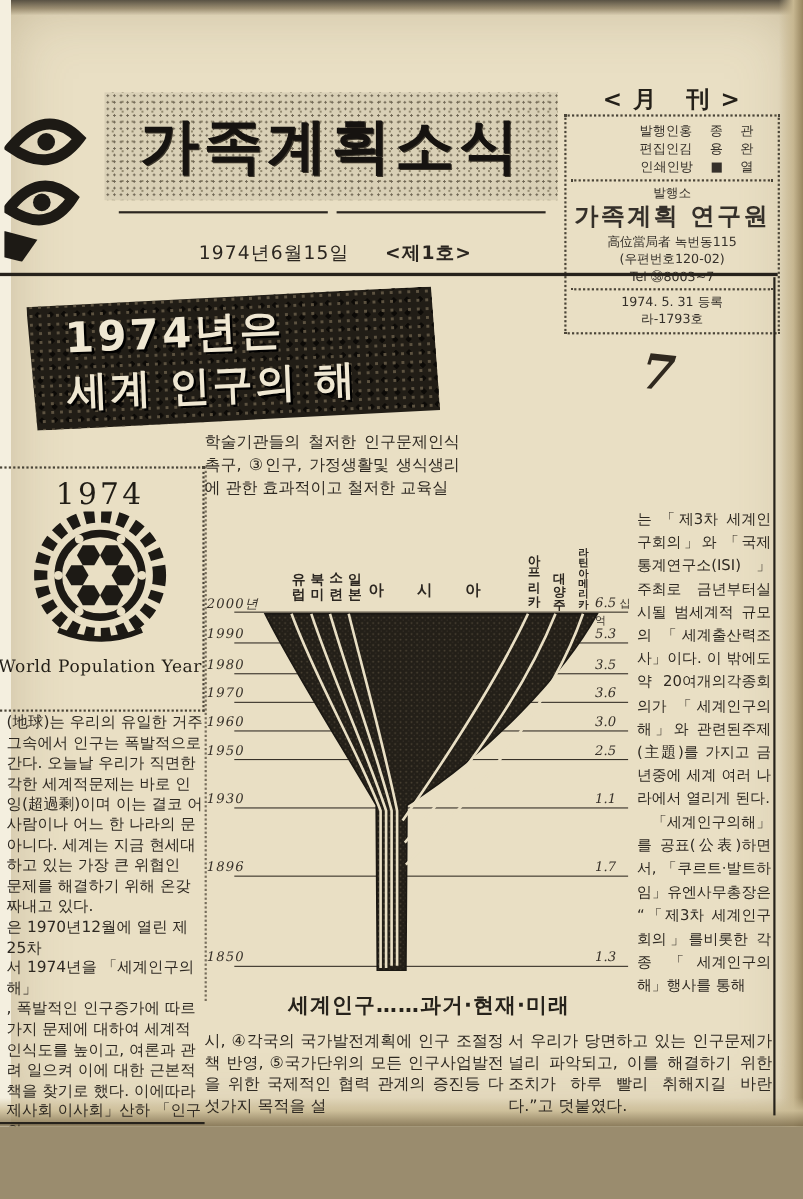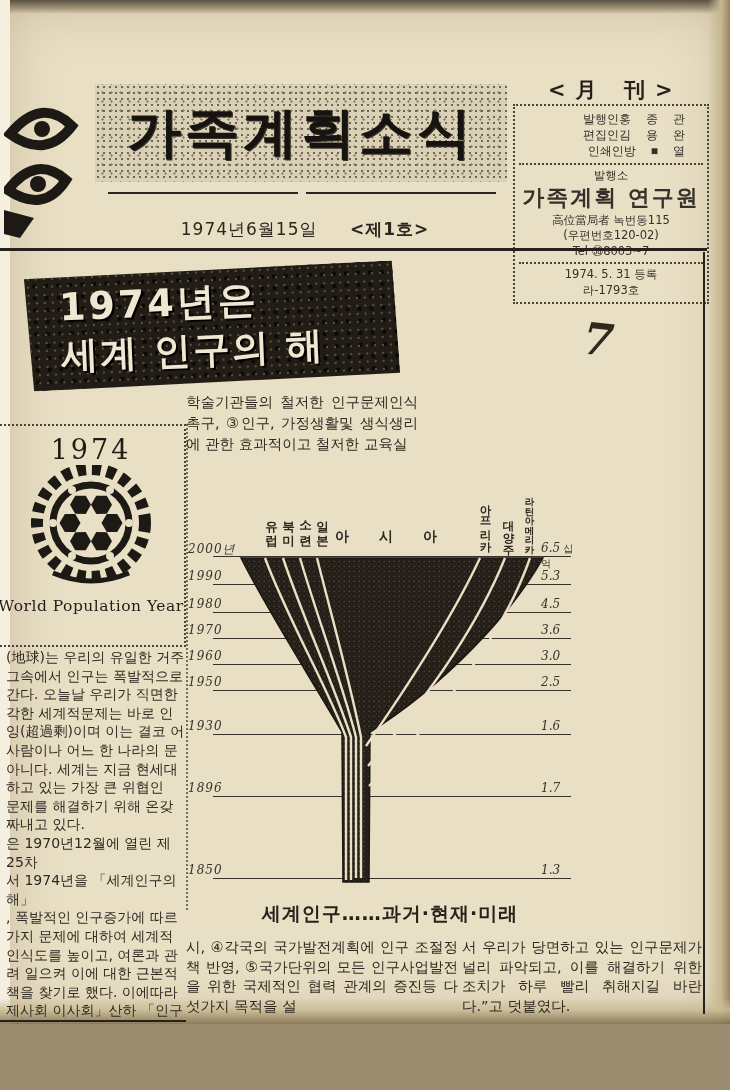--- a/index.html
+++ b/index.html
@@ -31,21 +31,21 @@
         font-size:19px;font-weight:bold;letter-spacing:6px;}
   .tagline .tl-rule{flex:1;border-top:2.5px solid #2b2620;height:0;}
   .dateline{position:absolute;left:130px;top:218px;width:350px;text-align:center;
         font-size:17px;letter-spacing:1px;}
   .dateline .issue{margin-left:26px;font-weight:bold;}
   .monthly{position:absolute;left:548px;top:76px;width:170px;font-size:21px;font-weight:bold;
         letter-spacing:10px;color:#242019;}
   .pubbox{position:absolute;left:513px;top:104px;width:196px;padding:5px 6px 4px 6px;
         border:2px dotted #4a4437;font-size:11.5px;line-height:1.35;text-align:center;color:#35302a;}
   .pubrow{display:flex;justify-content:flex-end;padding:0 10px;font-size:12px;}
-  .pubrow .val{letter-spacing:6px;font-family:Liberation Serif, serif;}
+  .pubrow .val{letter-spacing:6px;}
   .pubdiv{border-top:2px dotted #4a4437;margin:3px -2px;}
   .pub-office-name{font-size:22px;letter-spacing:2px;font-weight:bold;}
   
   .rule-main{position:absolute;left:0;top:248px;width:707px;border-top:3px solid #26221b;}
   .vrule{position:absolute;left:703px;top:252px;height:762px;border-left:2.5px solid #26221b;}
   .lc-rule{position:absolute;left:0;top:1020px;width:186px;border-top:2.5px solid #26221b;}
   .vdots{position:absolute;left:186px;top:424px;height:486px;border-left:2px dotted #5a5142;opacity:.8;}
   
   .banner{position:absolute;left:26px;top:268px;width:372px;height:116px;
         transform:rotate(-2.4deg);
@@ -152,20 +152,22 @@
   <div class="vdots" data-name="left-column-dotted-rule"></div>
   <div class="lc-rule" data-name="left-column-bottom-rule"></div>
 
   <div class="banner" data-name="headline-banner">
     <div class="bl1" data-name="headline-line1">1974년은</div>
     <div class="bl2" data-name="headline-line2">세계 인구의 해</div>
   </div>
 
   <div class="seven" data-name="handwritten-mark">7</div>
   <div class="art art-mid-left" data-name="article-mid-left">학술기관들의 철저한 인구문제인식 촉구, ③인구, 가정생활및 생식생리에 관한 효과적이고 철저한 교육실</div>
+  <div class="art art-right-narrow" data-name="article-right-narrow">는 「제3차 세계인구회의」와 「국제통계연구소(ISI)」 주최로 금년부터실시될 범세계적 규모의 「세계출산력조사」이다. 이 밖에도 약 20여개의각종회의가 「세계인구의해」와 관련된주제(主題)를 가지고 금년중에 세계 여러 나라에서 열리게 된다.
+　「세계인구의해」를 공표(公表)하면서, 「쿠르트·발트하임」유엔사무총장은 “「제3차 세계인구회의」를비롯한 각종 「세계인구의해」행사를 통해</div>
   <div class="art art-left-col" data-name="article-left-column">(地球)는 우리의 유일한 거주
 그속에서 인구는 폭발적으로
 간다. 오늘날 우리가 직면한
 각한 세계적문제는 바로 인
 잉(超過剩)이며 이는 결코 어
 사람이나 어느 한 나라의 문
 아니다. 세계는 지금 현세대
 하고 있는 가장 큰 위협인
 문제를 해결하기 위해 온갖
 짜내고 있다.
@@ -225,41 +227,41 @@
           <span class="cval" data-name="population-value-label">6.5<span class="unit" data-name="unit-label"> 십억</span></span>
         </div>
         <div class="crow" data-name="chart-year-row" style="top: 94px;">
           <span class="cline" data-name="gridline"></span>
           <span class="cyear" data-name="year-tick-label">1990</span>
           <span class="cval" data-name="population-value-label">5.3</span>
         </div>
         <div class="crow" data-name="chart-year-row" style="top: 122px;">
           <span class="cline" data-name="gridline"></span>
           <span class="cyear" data-name="year-tick-label">1980</span>
-          <span class="cval" data-name="population-value-label">4.5</span>
+          <span class="cval" data-name="population-value-label">3.5</span>
         </div>
         <div class="crow" data-name="chart-year-row" style="top: 148px;">
           <span class="cline" data-name="gridline"></span>
           <span class="cyear" data-name="year-tick-label">1970</span>
           <span class="cval" data-name="population-value-label">3.6</span>
         </div>
         <div class="crow" data-name="chart-year-row" style="top: 174px;">
           <span class="cline" data-name="gridline"></span>
           <span class="cyear" data-name="year-tick-label">1960</span>
           <span class="cval" data-name="population-value-label">3.0</span>
         </div>
         <div class="crow" data-name="chart-year-row" style="top: 200px;">
           <span class="cline" data-name="gridline"></span>
           <span class="cyear" data-name="year-tick-label">1950</span>
           <span class="cval" data-name="population-value-label">2.5</span>
         </div>
         <div class="crow" data-name="chart-year-row" style="top: 244px;">
           <span class="cline" data-name="gridline"></span>
           <span class="cyear" data-name="year-tick-label">1930</span>
-          <span class="cval" data-name="population-value-label">1.6</span>
+          <span class="cval" data-name="population-value-label">1.1</span>
         </div>
         <div class="crow" data-name="chart-year-row" style="top: 306px;">
           <span class="cline" data-name="gridline"></span>
           <span class="cyear" data-name="year-tick-label">1896</span>
           <span class="cval" data-name="population-value-label">1.7</span>
         </div>
         <div class="crow" data-name="chart-year-row" style="top: 388px;">
           <span class="cline" data-name="gridline"></span>
           <span class="cyear" data-name="year-tick-label">1850</span>
           <span class="cval" data-name="population-value-label">1.3</span>

